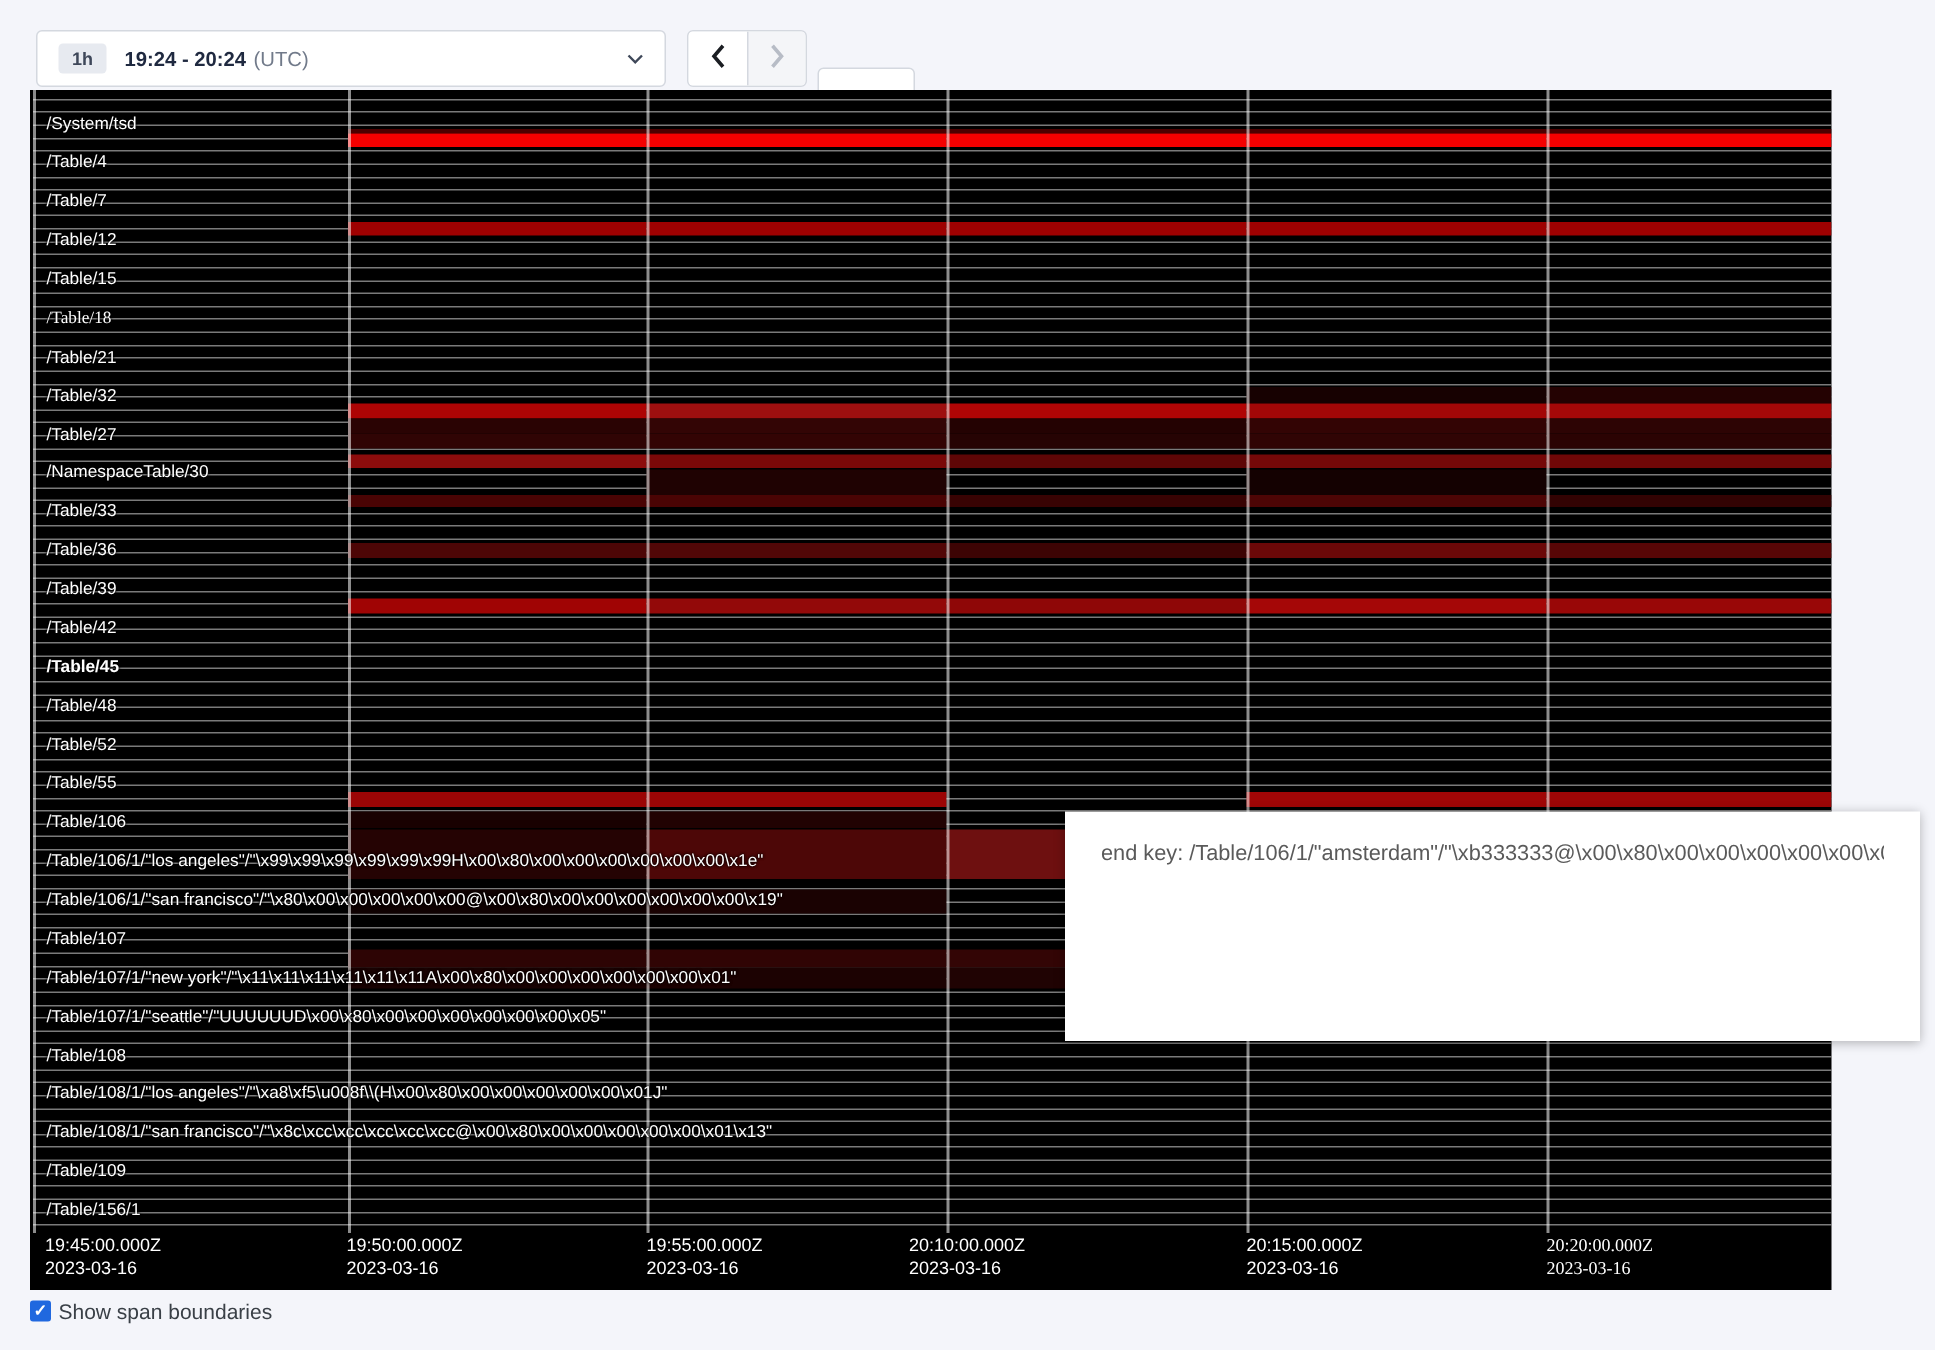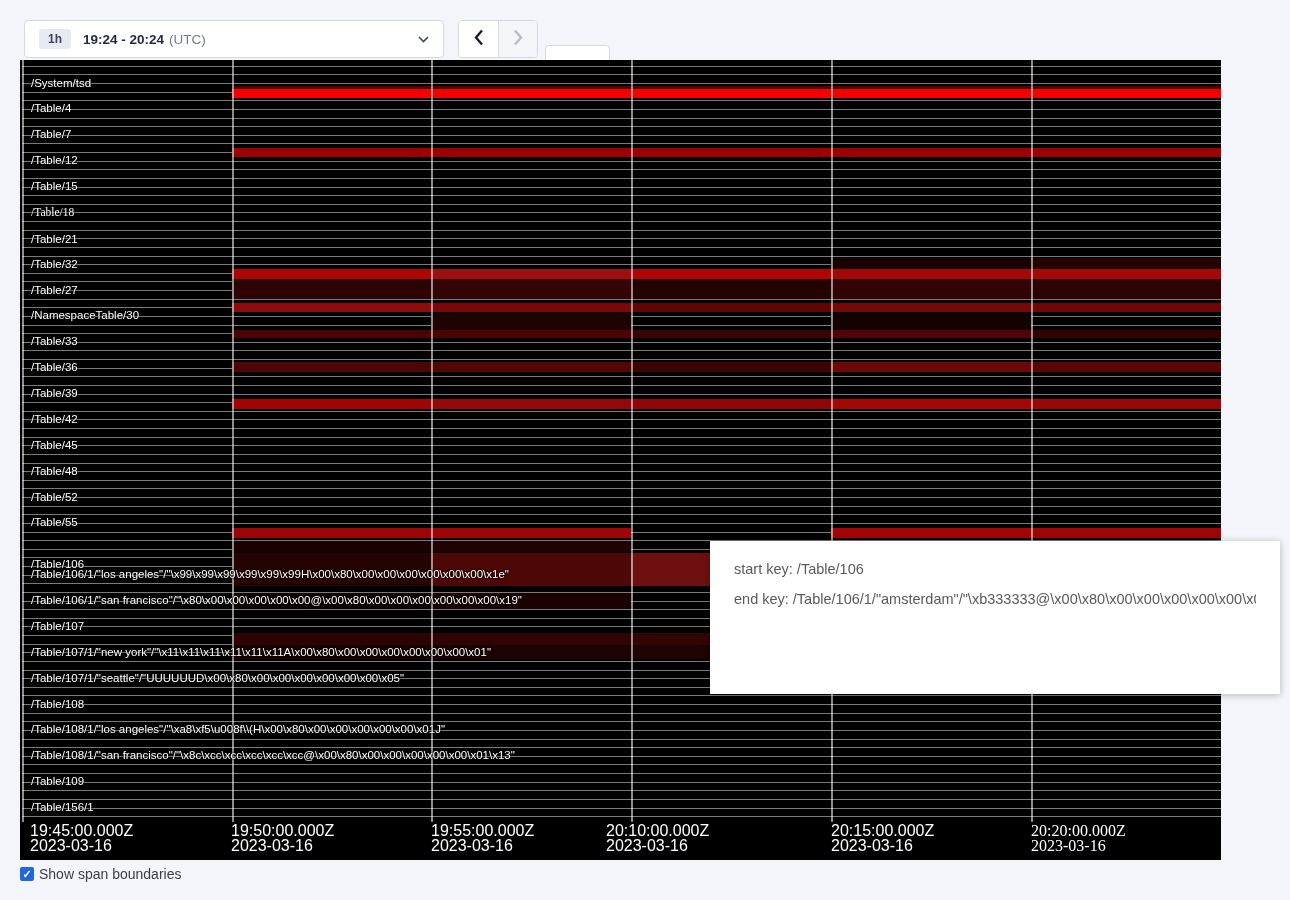--- a/index.html
+++ b/index.html
@@ -46,21 +46,21 @@
     position:absolute; left:20px; top:60px; width:1201px; height:800px;
     background:#000; overflow:hidden;
   }
   .hline { position:absolute; left:2px; width:1199px; height:1px; background:rgba(255,255,255,0.48); }
   .vline { position:absolute; top:0; width:2px; height:762px; background:rgba(255,255,255,0.55); }
   .band  { position:absolute; }
   .row-label {
     position:absolute; left:11px; color:#fff; font-size:11.5px; white-space:nowrap;
     text-shadow:0 0 2px #000, 0 0 2px #000;
   }
-  .x-tick { position:absolute; top:763px; color:#fff; font-size:16px; line-height:15px; white-space:nowrap; }
+  .x-tick { position:absolute; top:763px; color:#fff; font-size:12px; line-height:15px; white-space:nowrap; }
   
   .kv-tooltip {
     position:absolute; left:710px; top:541px; width:570px; min-height:153px;
     background:#fff; box-shadow:0 1px 7px rgba(0,0,0,0.28);
     padding:20px 24px; z-index:5;
     color:#5a5a5a; font-size:14.5px;
   }
   .kv-tooltip .tline { margin-bottom:13.5px; white-space:nowrap; overflow:hidden; }
   .kv-tooltip .tline:last-child { margin-bottom:0; }
   
@@ -284,25 +284,25 @@
     <div class="row-label" style="top: 120px;">/Table/15</div>
     <div class="row-label" style="top: 145.875px; font-family: Liberation Serif, serif;">/Table/18</div>
     <div class="row-label" style="top: 173px;">/Table/21</div>
     <div class="row-label" style="top: 197.625px;">/Table/32</div>
     <div class="row-label" style="top: 223.5px;">/Table/27</div>
     <div class="row-label" style="top: 249.375px;">/NamespaceTable/30</div>
     <div class="row-label" style="top: 275.25px;">/Table/33</div>
     <div class="row-label" style="top: 301.125px;">/Table/36</div>
     <div class="row-label" style="top: 327px;">/Table/39</div>
     <div class="row-label" style="top: 352.875px;">/Table/42</div>
-    <div class="row-label" style="top: 378.75px;">/Table/45</div>
+    <div class="row-label" style="top: 378.75px; font-weight: bold;">/Table/45</div>
     <div class="row-label" style="top: 404.625px;">/Table/48</div>
     <div class="row-label" style="top: 430.5px;">/Table/52</div>
     <div class="row-label" style="top: 456.375px;">/Table/55</div>
-    <div class="row-label" style="top: 482.25px; margin-top: 16px;">/Table/106</div>
+    <div class="row-label" style="top: 482.25px;">/Table/106</div>
     <div class="row-label" style="top: 508.125px;">/Table/106/1/"los angeles"/"\x99\x99\x99\x99\x99\x99H\x00\x80\x00\x00\x00\x00\x00\x00\x1e"</div>
     <div class="row-label" style="top: 534px;">/Table/106/1/"san francisco"/"\x80\x00\x00\x00\x00\x00@\x00\x80\x00\x00\x00\x00\x00\x00\x19"</div>
     <div class="row-label" style="top: 559.875px;">/Table/107</div>
     <div class="row-label" style="top: 585.75px;">/Table/107/1/"new york"/"\x11\x11\x11\x11\x11\x11A\x00\x80\x00\x00\x00\x00\x00\x00\x01"</div>
     <div class="row-label" style="top: 611.625px;">/Table/107/1/"seattle"/"UUUUUUD\x00\x80\x00\x00\x00\x00\x00\x00\x05"</div>
     <div class="row-label" style="top: 637.5px;">/Table/108</div>
     <div class="row-label" style="top: 663.375px;">/Table/108/1/"los angeles"/"\xa8\xf5\u008f\\(H\x00\x80\x00\x00\x00\x00\x00\x01J"</div>
     <div class="row-label" style="top: 689.25px;">/Table/108/1/"san francisco"/"\x8c\xcc\xcc\xcc\xcc\xcc@\x00\x80\x00\x00\x00\x00\x00\x01\x13"</div>
     <div class="row-label" style="top: 715.125px;">/Table/109</div>
     <div class="row-label" style="top: 741px;">/Table/156/1</div>
@@ -326,21 +326,20 @@
       <div>20:15:00.000Z</div>
       <div>2023-03-16</div>
     </div>
     <div class="x-tick" style="left: 1011px; font-family: Liberation Serif, serif;">
       <div>20:20:00.000Z</div>
       <div>2023-03-16</div>
     </div>
   </div>
 
 <div class="kv-tooltip">
-  <div class="tline">start key: /Table/106</div>
   <div class="tline">end key: /Table/106/1/"amsterdam"/"\xb333333@\x00\x80\x00\x00\x00\x00\x00\x00#"</div>
 </div>
 
 <div class="footer-row">
   <div class="checkbox">
     <span>✓</span>
   </div>
   <span class="checkbox-label">Show span boundaries</span>
 </div>
 

